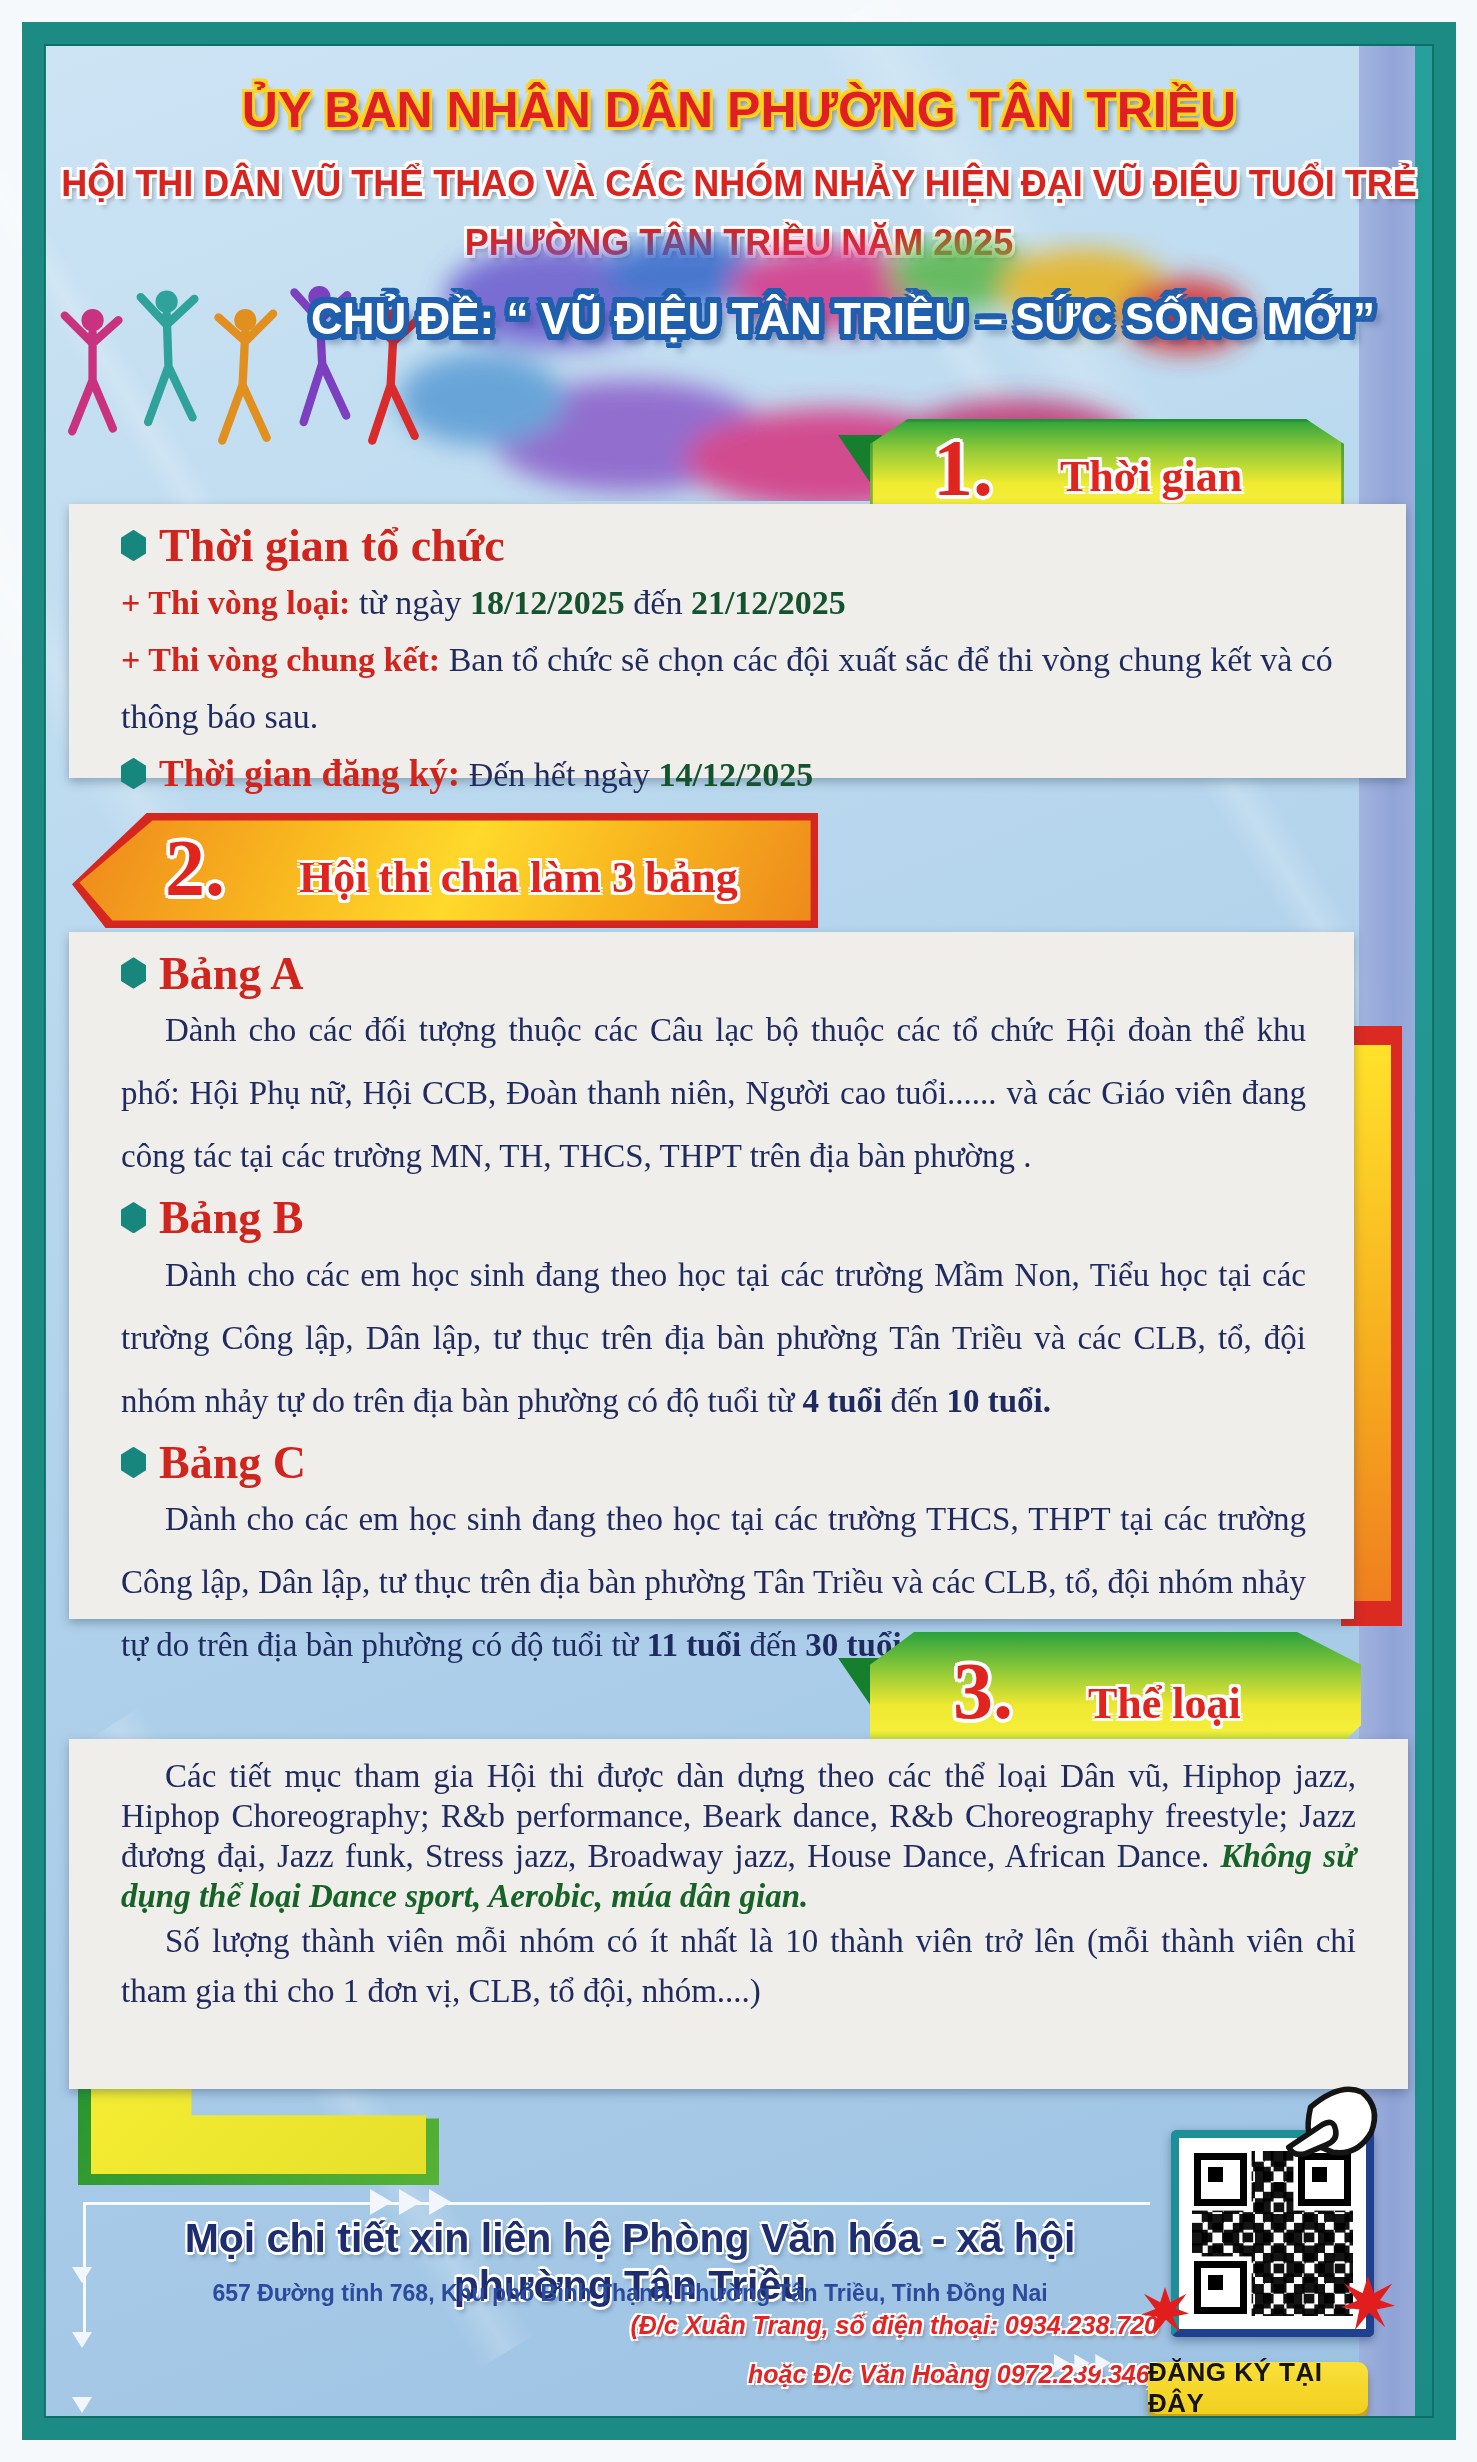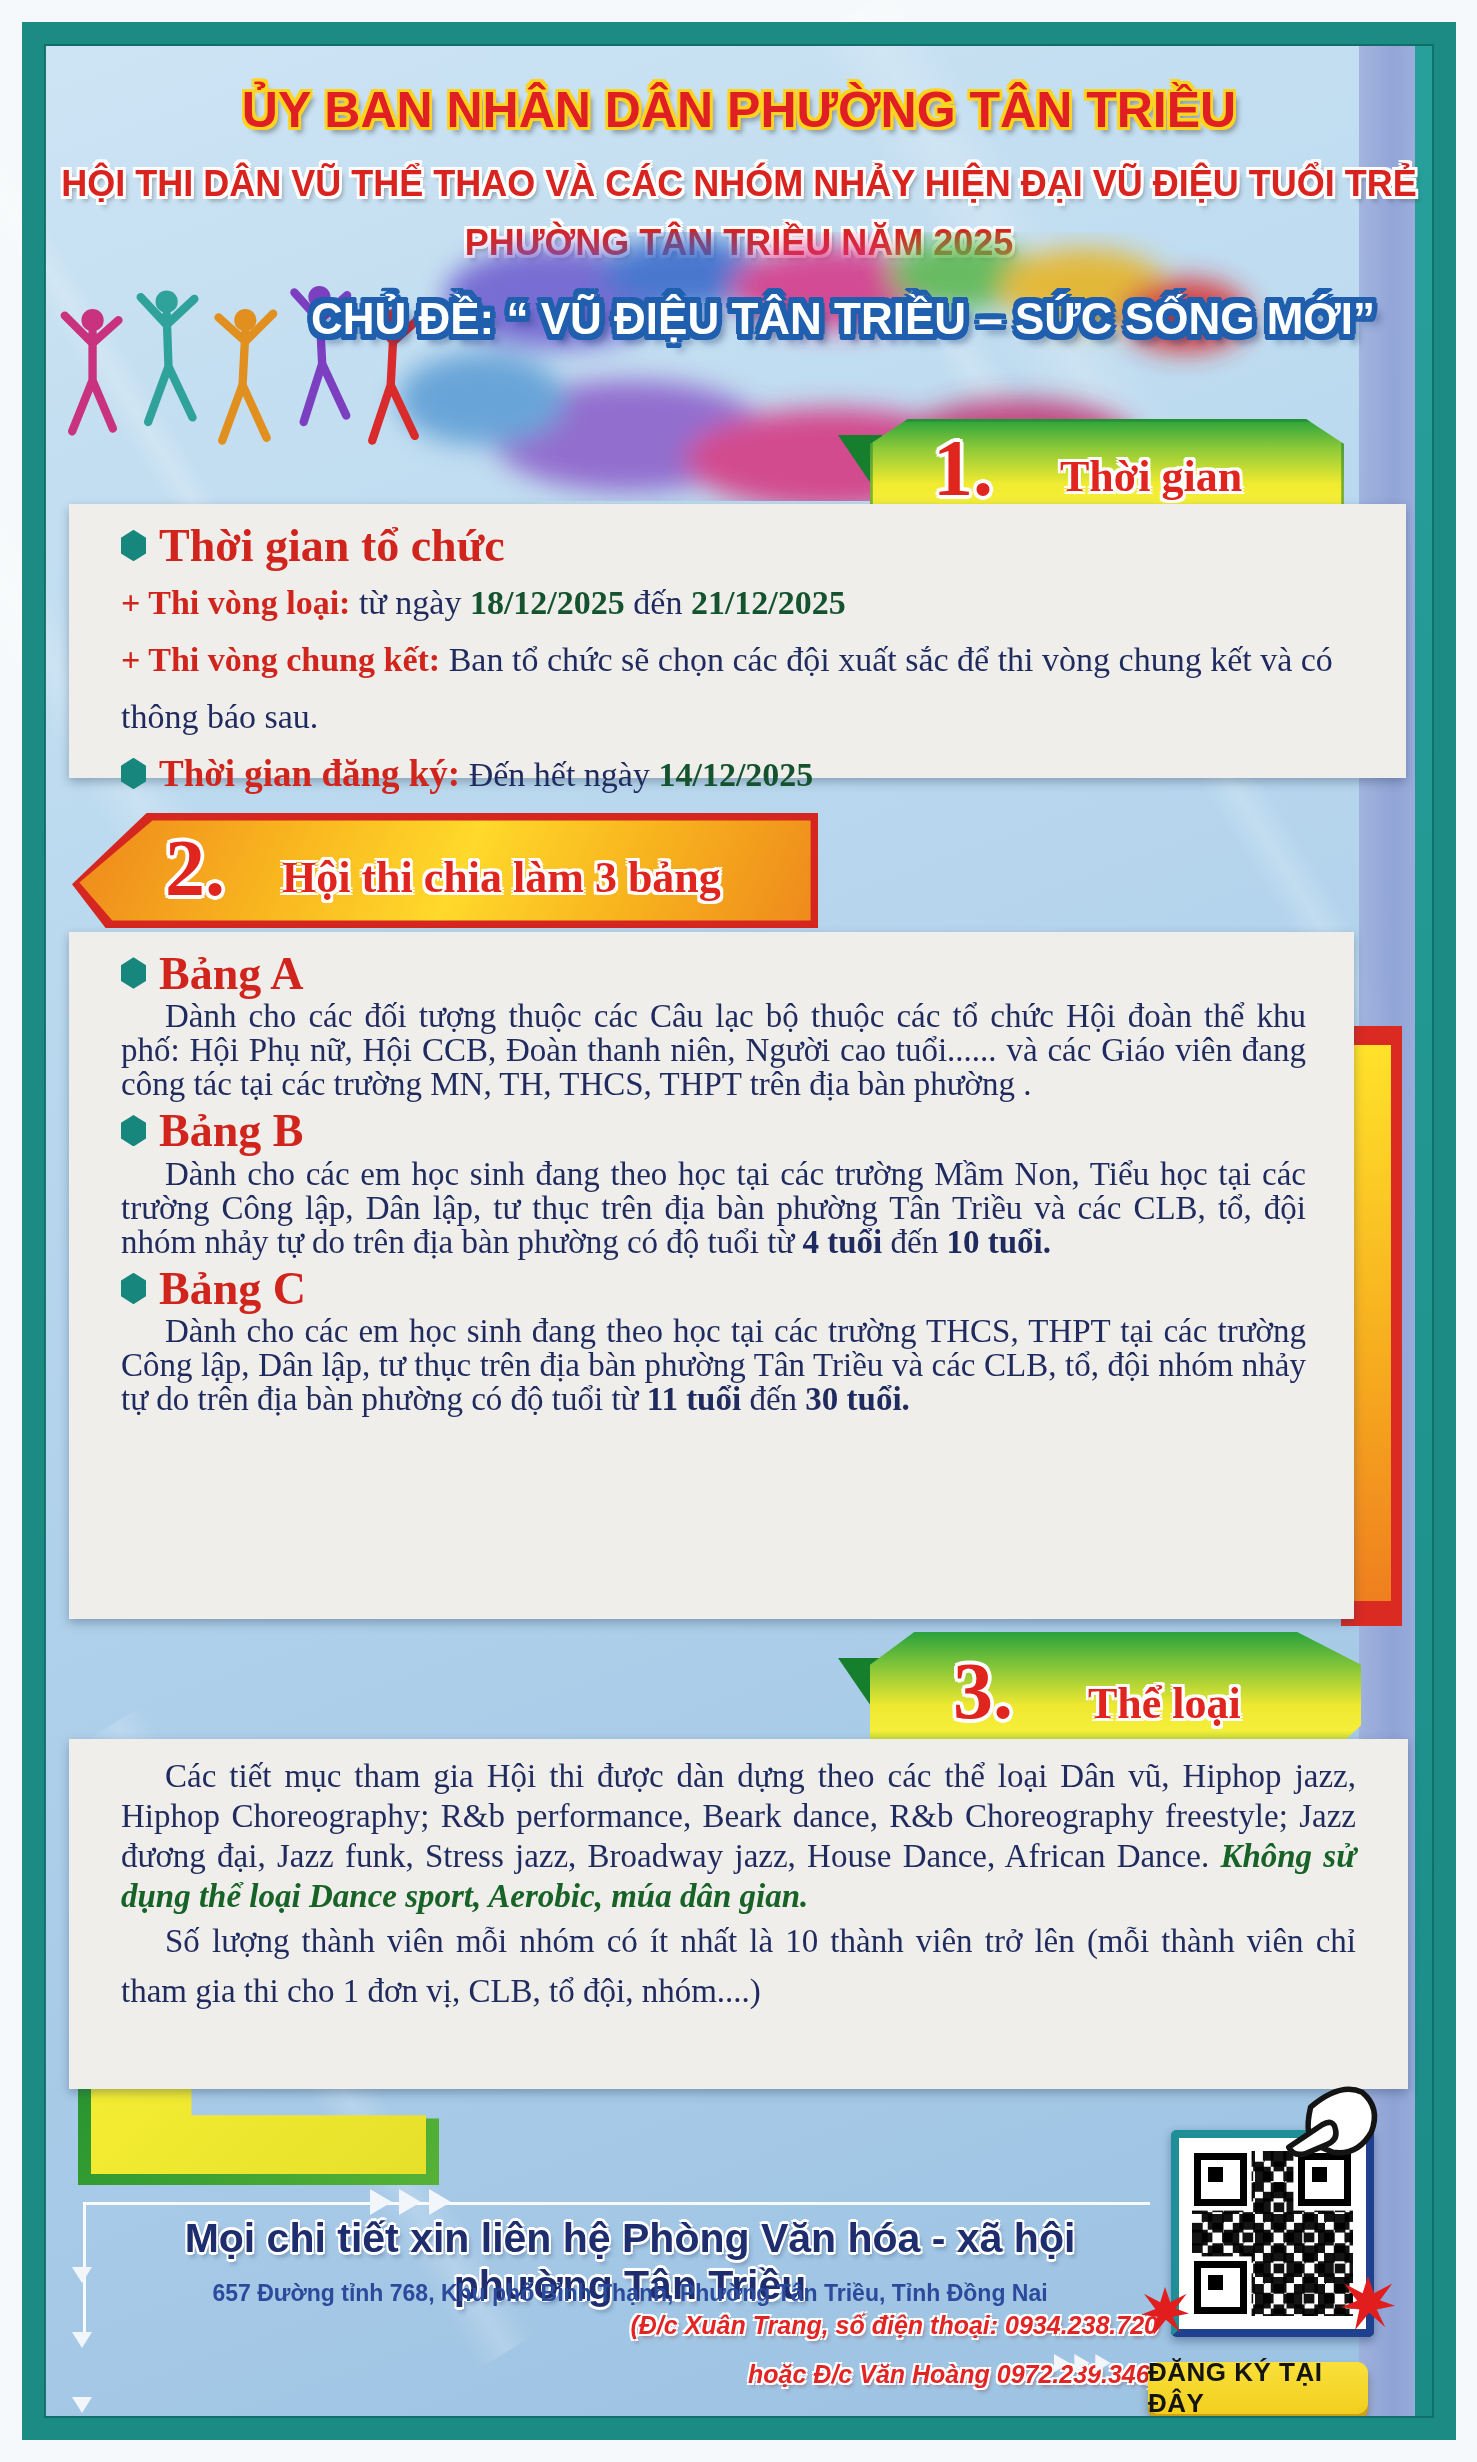--- a/index.html
+++ b/index.html
@@ -51,21 +51,21 @@
   
   .wbox{background:#efeeea;box-shadow:0 3.7px 9.3px rgba(40,60,90,.35);}
   .hexrow{display:flex;align-items:center;gap:13px;}
   .hex{width:25px;height:31.5px;background:#17867c;flex:0 0 auto;
        clip-path:polygon(50% 0,100% 25%,100% 75%,50% 100%,0 75%,0 25%);}
   .redhead{font-weight:bold;color:#d0241d;font-size:46px;}
   .body-t{color:#1f2a5e;font-size:34px;}
   .navy{color:#1f2a5e;}
   .red{color:#d0241d;font-weight:bold;}
   .greendate{color:#14532d;font-weight:bold;}
-  .para{color:#1f2a5e;font-size:33px;line-height:34px;text-align:justify;text-indent:44px;}
+  .para{color:#1f2a5e;font-size:33px;line-height:63px;text-align:justify;text-indent:44px;}
   .b{font-weight:bold;}
   .green-em{color:#176327;font-weight:bold;font-style:italic;}
 
   
   .bar{position:absolute;}
   .lshape{clip-path:polygon(0 0,30% 0,30% 64%,100% 64%,100% 100%,0 100%);}
 
   
   .contact{font-family:"Liberation Sans",sans-serif;font-weight:bold;color:#1d2d6e;font-size:41px;text-align:center;
        text-shadow:-1.9px -1.9px 0 #fff,1.9px -1.9px 0 #fff,-1.9px 1.9px 0 #fff,1.9px 1.9px 0 #fff,0 2.8px 0 #fff,0 -2.8px 0 #fff,2.8px 4.6px 4.6px rgba(40,60,100,.35);}
@@ -175,21 +175,21 @@
       <span class="hex"></span>
       <span class="body-t" style="line-height:57px;">
         <span class="redhead" style="font-size:37px;">Thời gian đăng ký:</span><span class="navy"> Đến hết ngày </span><span class="greendate">14/12/2025</span>
       </span>
     </div>
   </div>
 
   <div class="abs banner2-outer" style="left:72px;top:813px;width:746px;height:115px;">
     <div class="banner2-inner"></div>
     <span class="abs banner-num" style="left:93px;top:15px;">2.</span>
-    <span class="abs banner-title" style="left:210px;top:39px;">Hội thi chia làm 3 bảng</span>
+    <span class="abs banner-title" style="left:227px;top:39px;">Hội thi chia làm 3 bảng</span>
   </div>
 
   <div class="abs bar" style="left:1341px;top:1026px;width:61px;height:600px;background:#da2a22;"></div>
   <div class="abs bar" style="left:1350px;top:1045px;width:41px;height:556px;background:linear-gradient(180deg,#ffe22a,#f6a91e 60%,#ef7f1f);"></div>
 
   <div class="abs wbox" style="left:69px;top:932px;width:1285px;height:687px;padding:15px 48px 0 52px;box-sizing:border-box;">
     <div class="hexrow" style="height:52px;">
       <span class="hex"></span>
       <span class="redhead">Bảng A</span>
     </div>

